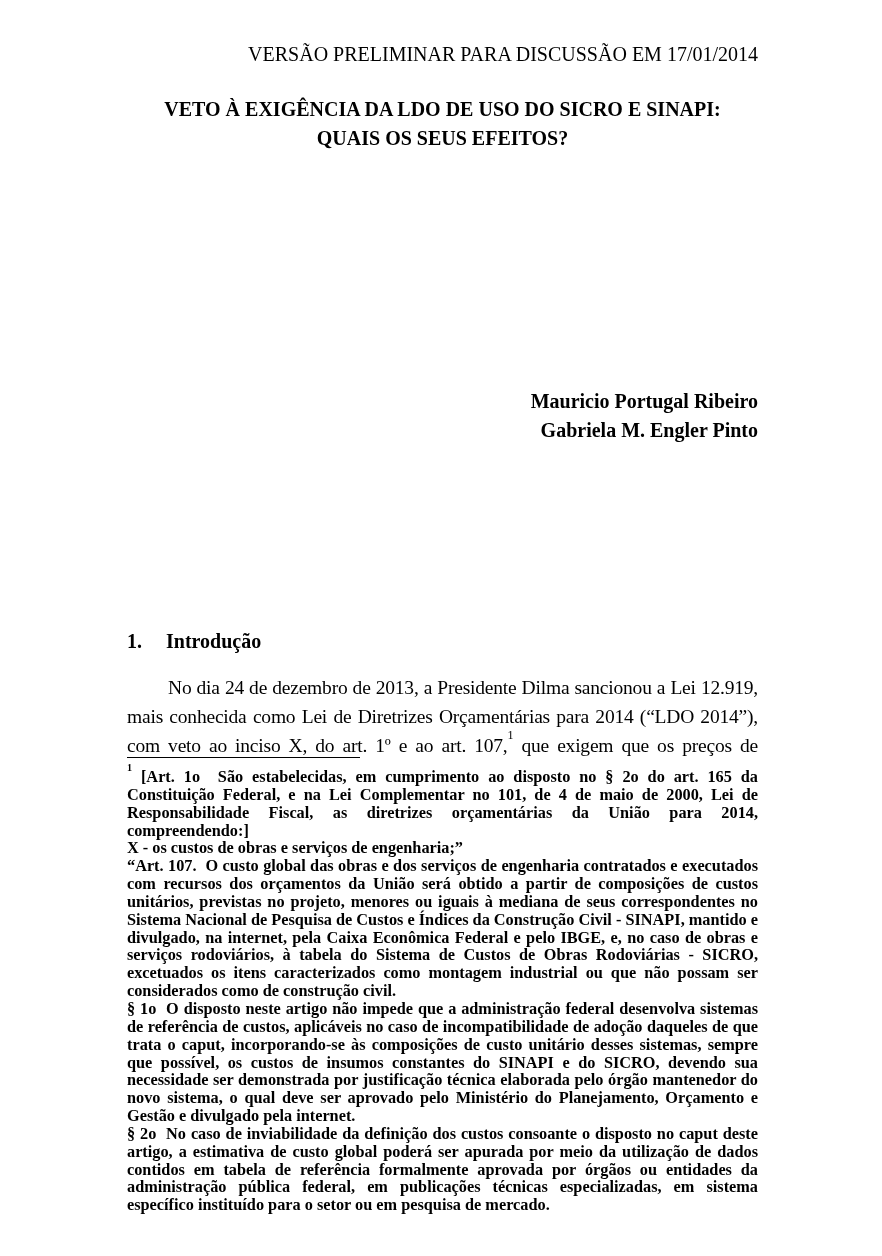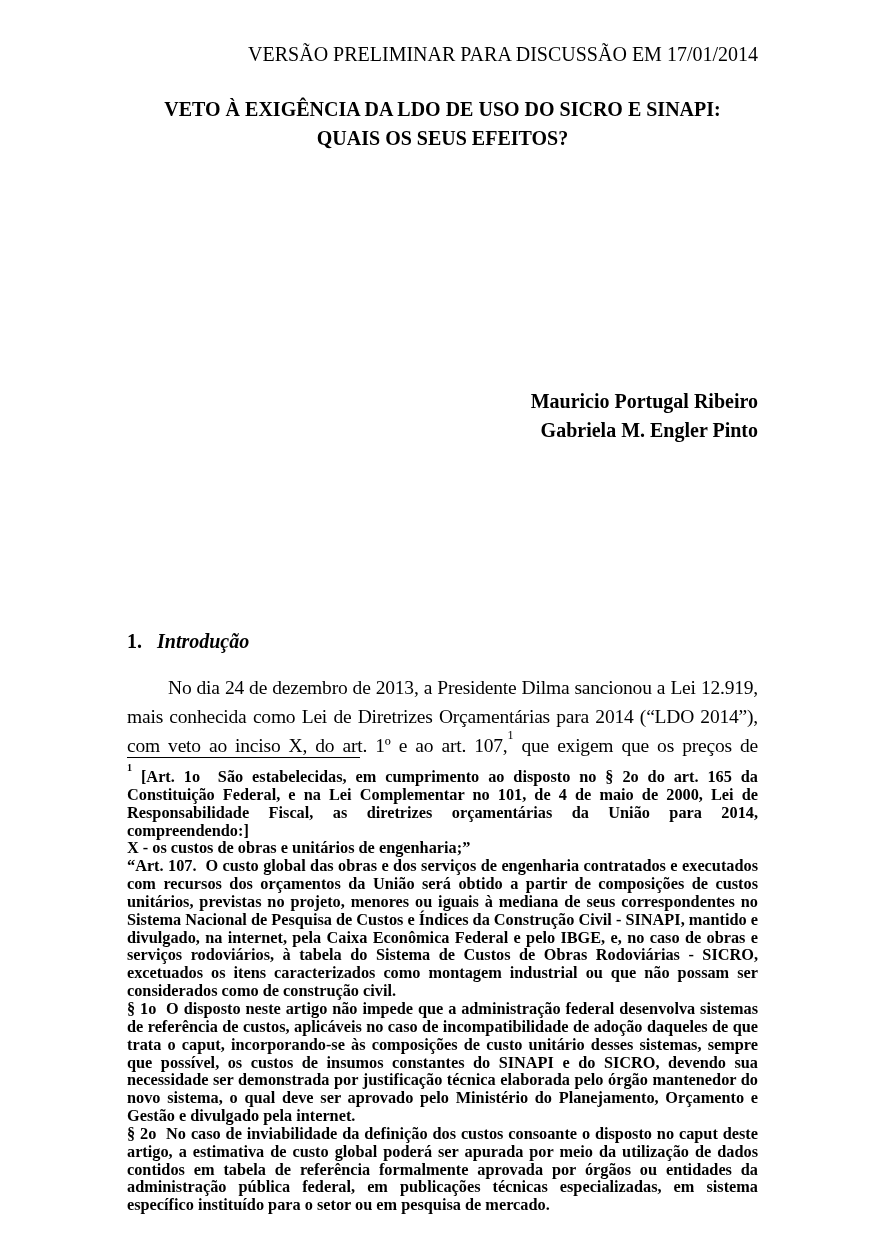--- a/index.html
+++ b/index.html
@@ -43,22 +43,21 @@
     text-align: right;
   }
   .section-heading {
     top: 627px;
     font-size: 20px;
     font-weight: bold;
     line-height: 29px;
     text-align: left;
   }
   .section-heading .sec-title {
-    margin-left: 15px;
-    font-style: italic;
+    margin-left: 24px;
   }
   .body-text {
     top: 673px;
     font-size: 19.5px;
     line-height: 29px;
     letter-spacing: -0.2px;
     text-align: justify;
     text-align-last: justify;
     max-height: 89px;
     overflow: hidden;
@@ -113,19 +112,19 @@
   </div>
 
   <div class="abs body-text">
     <p><span>No dia 24 de dezembro de 2013, a Presidente Dilma sancionou a Lei 12.919, mais conhecida como Lei de Diretrizes Orçamentárias para 2014 (“LDO 2014”), com veto ao inciso X, do art. 1º e ao art. 107,</span><sup class="fn-ref">1</sup><span> que exigem que os preços de referência para</span></p>
   </div>
 
   <div class="abs footnote-sep"></div>
 
   <div class="abs footnotes">
     <p><sup class="fn-ref">1</sup><span> [Art. 1o&nbsp; São estabelecidas, em cumprimento ao disposto no § 2o do art. 165 da Constituição Federal, e na Lei Complementar no 101, de 4 de maio de 2000, Lei de Responsabilidade Fiscal, as diretrizes orçamentárias da União para 2014, compreendendo:]</span></p>
-    <p>X - os custos de obras e unitários de engenharia;”</p>
+    <p>X - os custos de obras e serviços de engenharia;”</p>
     <p>“Art. 107.&nbsp; O custo global das obras e dos serviços de engenharia contratados e executados com recursos dos orçamentos da União será obtido a partir de composições de custos unitários, previstas no projeto, menores ou iguais à mediana de seus correspondentes no Sistema Nacional de Pesquisa de Custos e Índices da Construção Civil - SINAPI, mantido e divulgado, na internet, pela Caixa Econômica Federal e pelo IBGE, e, no caso de obras e serviços rodoviários, à tabela do Sistema de Custos de Obras Rodoviárias - SICRO, excetuados os itens caracterizados como montagem industrial ou que não possam ser considerados como de construção civil.</p>
     <p>§ 1o&nbsp; O disposto neste artigo não impede que a administração federal desenvolva sistemas de referência de custos, aplicáveis no caso de incompatibilidade de adoção daqueles de que trata o caput, incorporando-se às composições de custo unitário desses sistemas, sempre que possível, os custos de insumos constantes do SINAPI e do SICRO, devendo sua necessidade ser demonstrada por justificação técnica elaborada pelo órgão mantenedor do novo sistema, o qual deve ser aprovado pelo Ministério do Planejamento, Orçamento e Gestão e divulgado pela internet.</p>
     <p>§ 2o&nbsp; No caso de inviabilidade da definição dos custos consoante o disposto no caput deste artigo, a estimativa de custo global poderá ser apurada por meio da utilização de dados contidos em tabela de referência formalmente aprovada por órgãos ou entidades da administração pública federal, em publicações técnicas especializadas, em sistema específico instituído para o setor ou em pesquisa de mercado.</p>
   </div>
 
 </div>
 
 </body></html>

